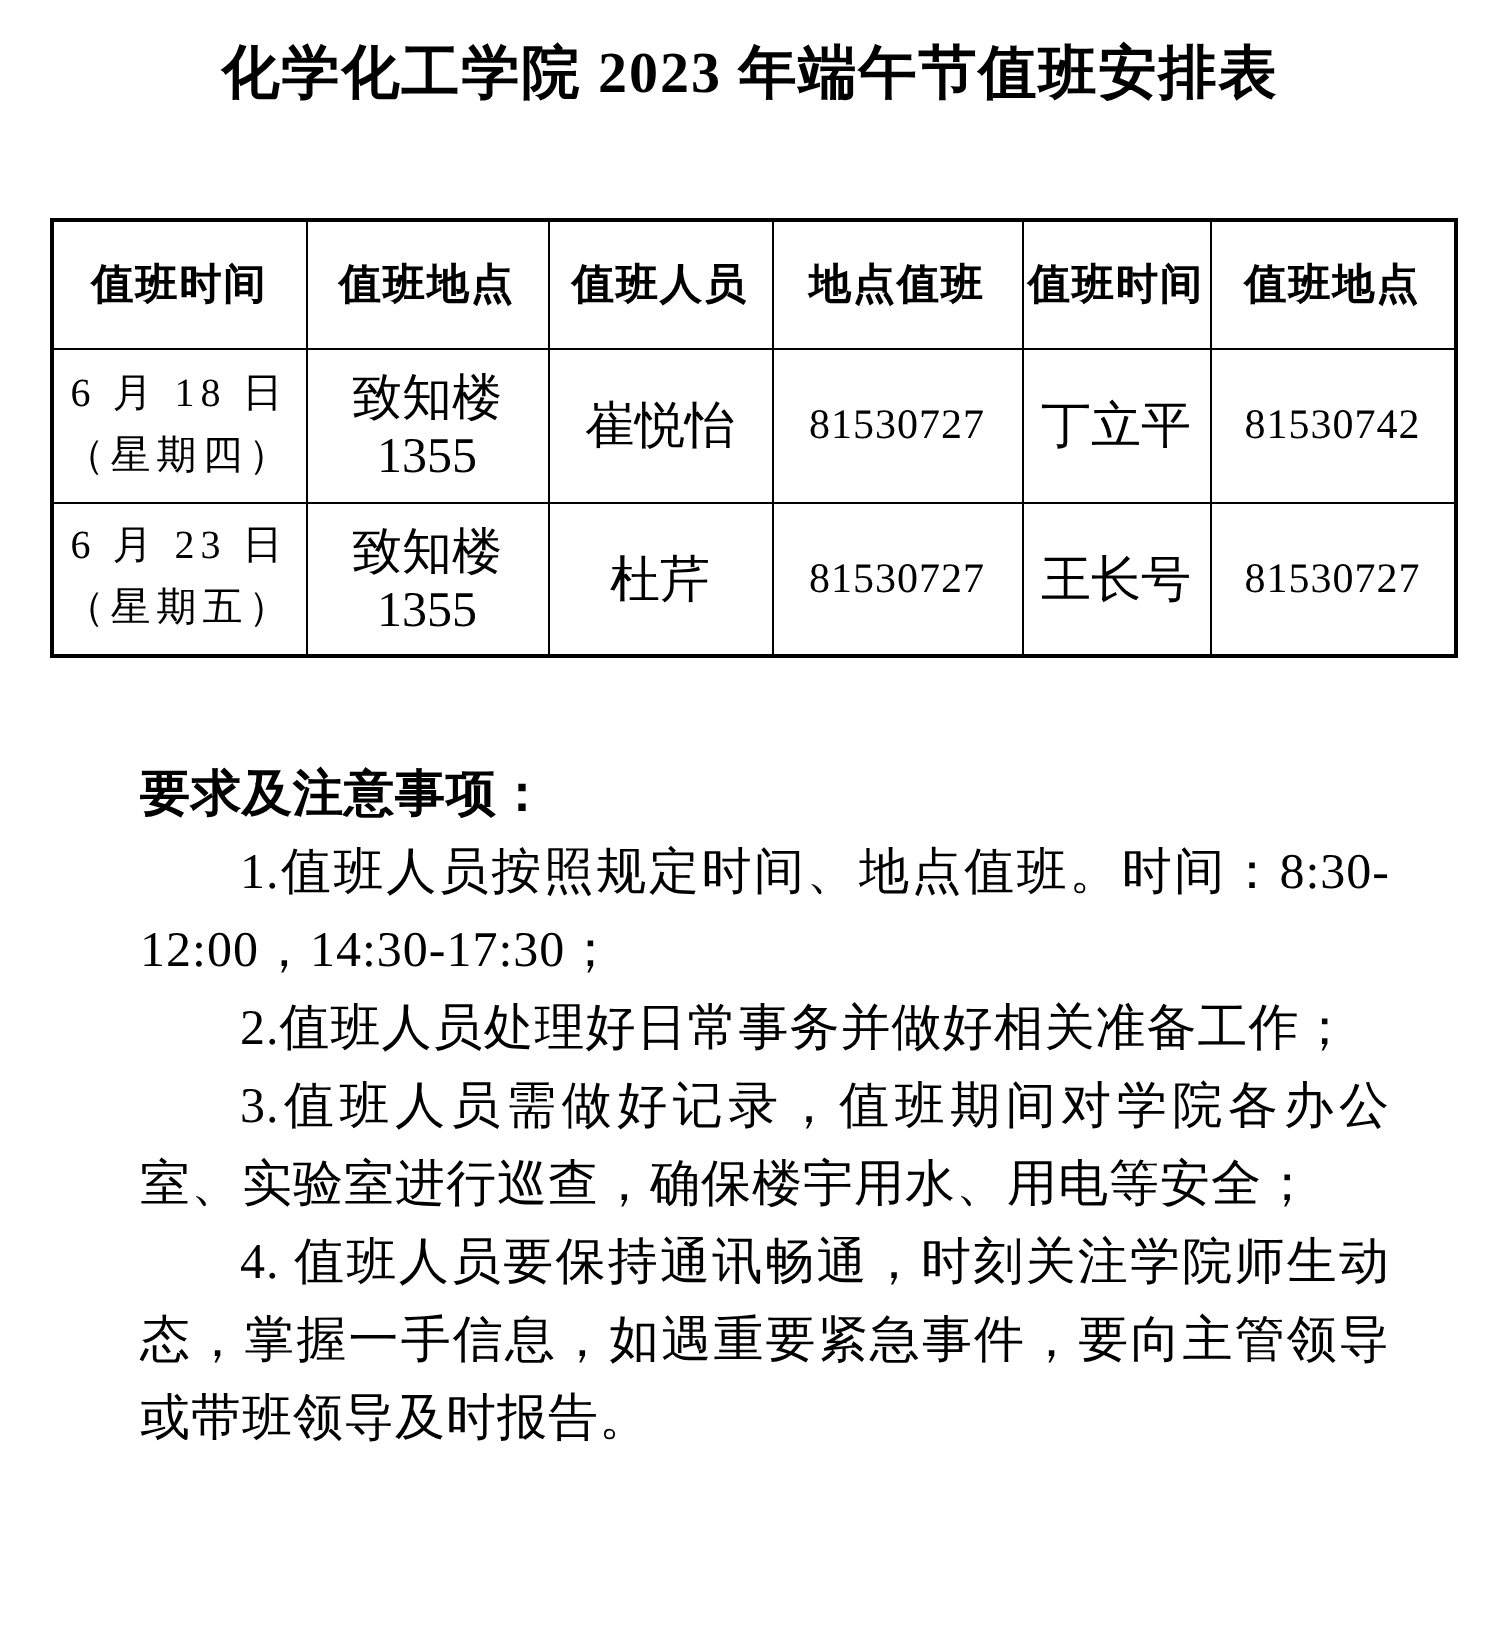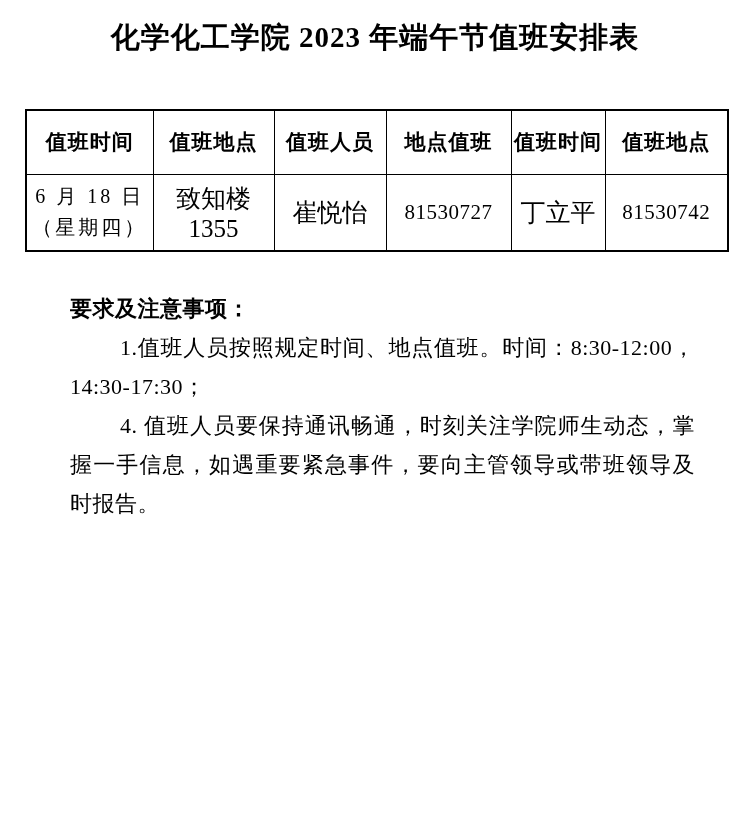--- a/index.html
+++ b/index.html
@@ -45,23 +45,23 @@
   td.cell-serif { font-size: 25px; }
   td.cell-date { font-size: 20px; letter-spacing: 3px; line-height: 31px; }
   td.cell-date .dline { display: block; white-space: nowrap; }
   td.cell-num {
     font-family: Liberation Serif, serif;
     font-size: 21px;
     letter-spacing: 0.5px;
   }
 
   .notes {
-    margin: 38px 0 0 70px;
+    margin: 50px 0 0 70px;
     width: 625px;
-    font-size: 22px;
+    font-size: 25px;
   }
   .notes-heading {
     font-weight: bold;
     line-height: 38px;
     letter-spacing: 0.5px;
   }
   .note-item {
     text-indent: 50px;
     line-height: 39px;
     text-align: justify;
@@ -99,23 +99,36 @@
           <span class="dline">6 月 18 日</span>
           <span class="dline">（星期四）</span>
         </td>
         <td class="cell-serif">致知楼 1355</td>
         <td class="cell-serif">崔悦怡</td>
         <td class="cell-num">81530727</td>
         <td class="cell-serif">丁立平</td>
         <td class="cell-num">81530742</td>
       </tr>
 
+      <tr class="data-row">
+        <td class="cell-date">
+          <span class="dline">6 月 23 日</span>
+          <span class="dline">（星期五）</span>
+        </td>
+        <td class="cell-serif">致知楼 1355</td>
+        <td class="cell-serif">杜芹</td>
+        <td class="cell-num">81530727</td>
+        <td class="cell-serif">王长号</td>
+        <td class="cell-num">81530727</td>
+      </tr>
 
     </tbody>
   </table>
 
   <div class="notes">
     <div class="notes-heading">要求及注意事项：</div>
     <p class="note-item">1.值班人员按照规定时间、地点值班。时间：8:30-12:00，14:30-17:30；</p>
+    <p class="note-item">2.值班人员处理好日常事务并做好相关准备工作；</p>
+    <p class="note-item">3.值班人员需做好记录，值班期间对学院各办公室、实验室进行巡查，确保楼宇用水、用电等安全；</p>
     <p class="note-item">4. 值班人员要保持通讯畅通，时刻关注学院师生动态，掌握一手信息，如遇重要紧急事件，要向主管领导或带班领导及时报告。</p>
   </div>
 
 </div>
 
 </body></html>

